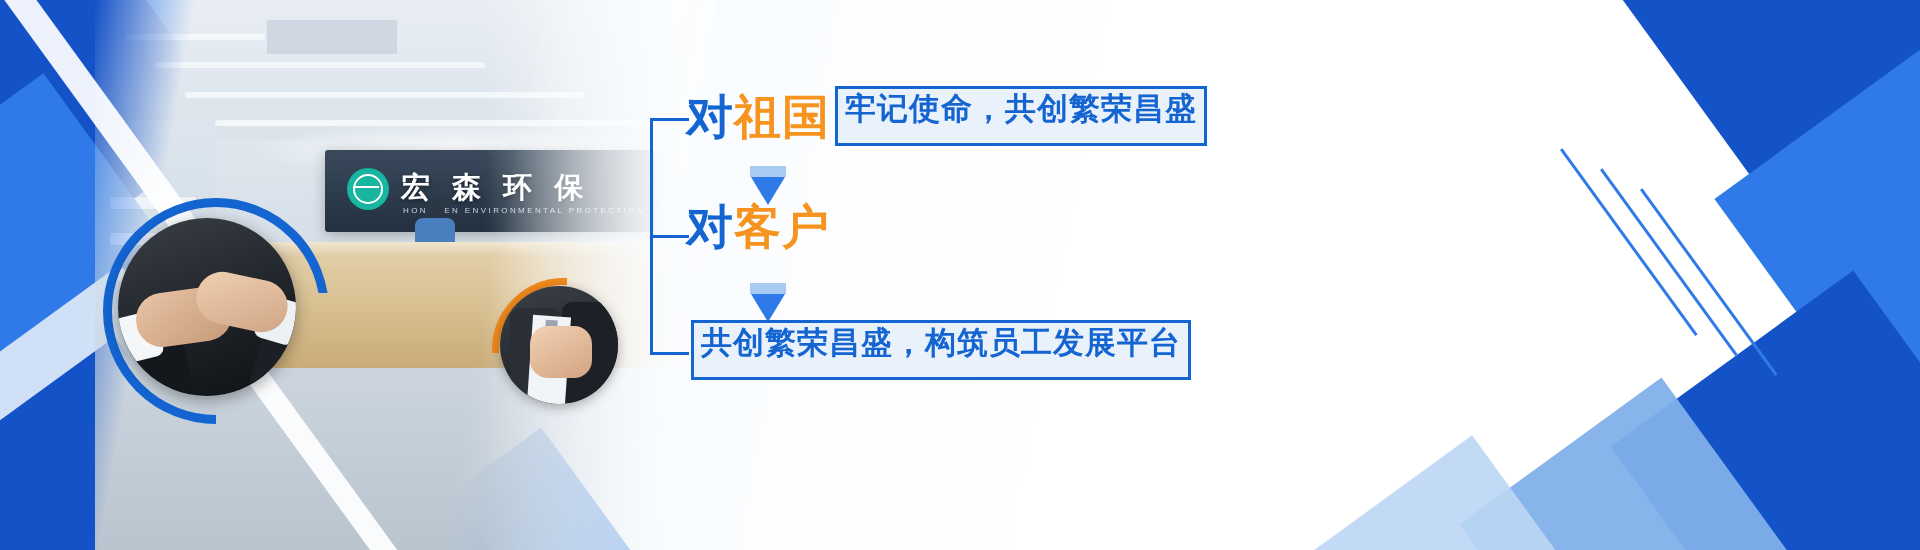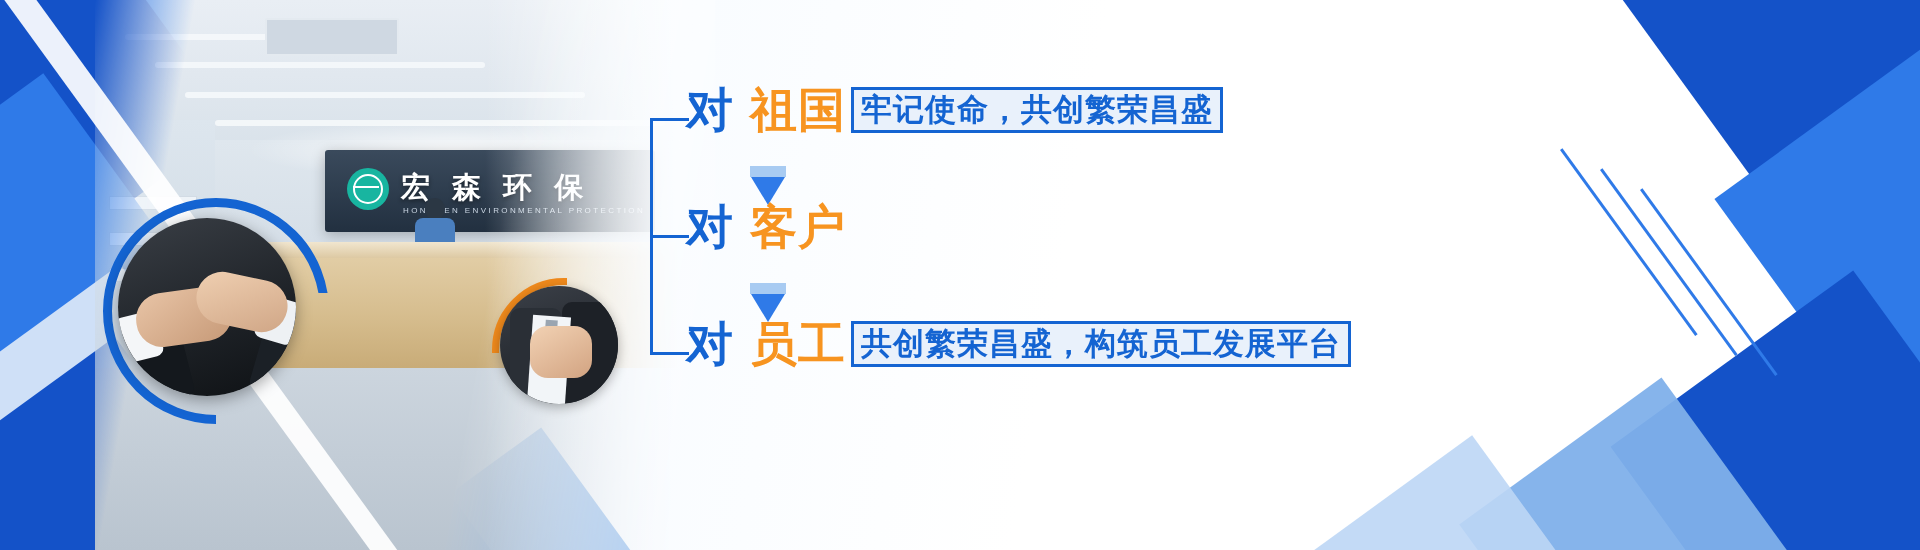--- a/index.html
+++ b/index.html
@@ -270,27 +270,27 @@
   }
   .row-1{top:86px;}
   .row-2{top:203px;}
   .row-3{top:320px;}
 
   .lead{
     font-size:47px;font-weight:700;line-height:1;white-space:nowrap;
     letter-spacing:1px;
   }
   .lead .pre{color:#1464d2;}
-  .lead .hl{color:#f79420;margin-left:16px;}
+  .lead .hl{color:#f79420;}
 
   .tagbox{
     margin-left:5px;
     border:3px solid #1464d2;
     background:#e9f1fb;
-    padding:4px 7px 5px 7px;
+    padding:4px 7px 19px 7px;
     white-space:nowrap;
   }
   .tagbox span{
     font-size:31px;font-weight:700;color:#1464d2;letter-spacing:1px;line-height:1;
   }
 
   .arrow{
     position:absolute;left:0;width:0;height:0;
   }
   .arrow .cap{
@@ -413,22 +413,19 @@
         <span class="pre">对</span><span class="hl">客户</span>
       </div>
     </div>
 
     <div class="arrow arrow-2">
       <div class="cap"></div>
         <div class="tri"></div>
     </div>
 
     <div class="row row-3">
-      <div class="lead">
-        <span class="pre">对</span><span class="hl">员工</span>
-      </div>
       <div class="tagbox">
         <span>共创繁荣昌盛，构筑员工发展平台</span>
       </div>
     </div>
 
   </div>
 </div>
 
 </body></html>

